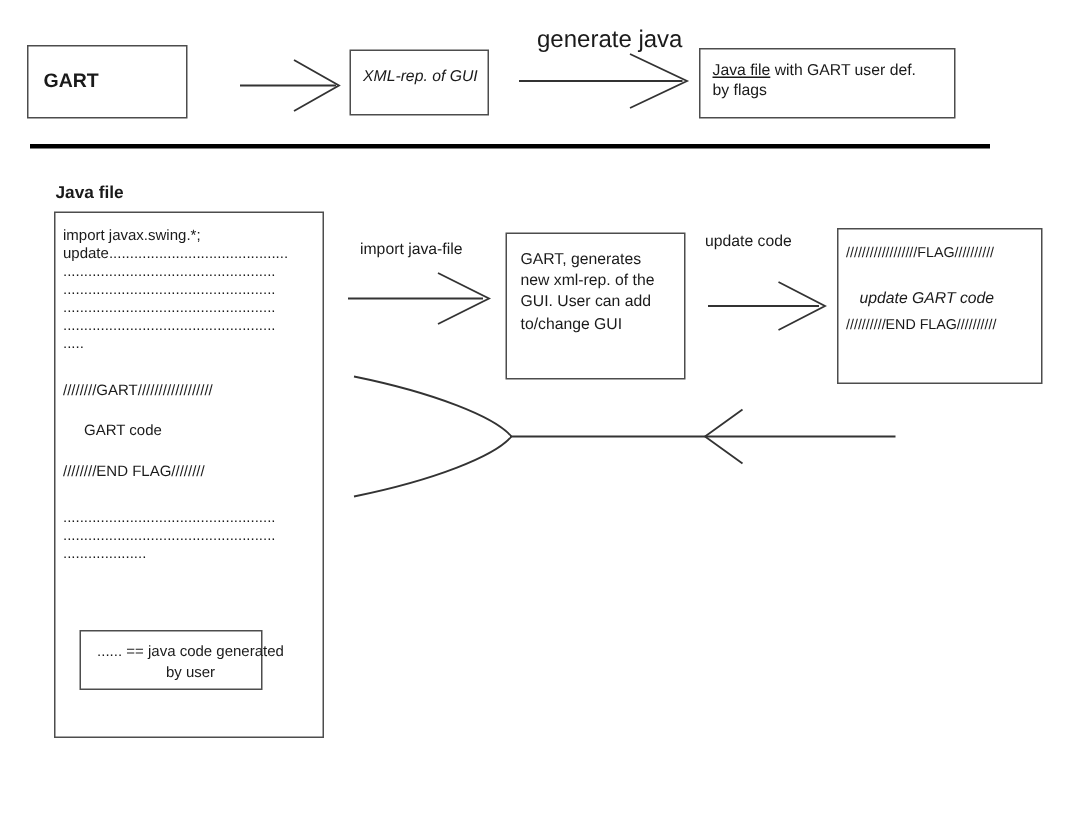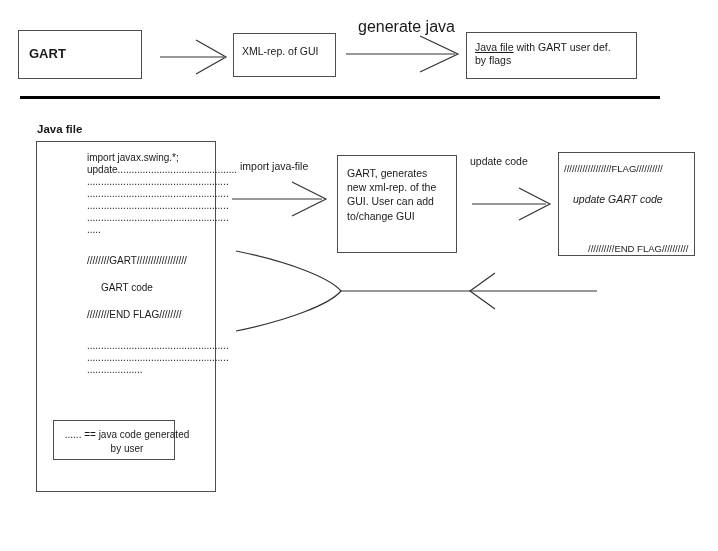--- a/index.html
+++ b/index.html
@@ -35,24 +35,24 @@
   }
   .svg-layer {
     position: absolute;
     left: 0; top: 0;
     width: 718px;
     height: 551px;
     pointer-events: none;
   }
 
   
-  #box-gart      { left: 18px;  top: 30px;  width: 124px; height: 49px; }
+  #box-gart      { left: 18px;  top: 30px;  width: 107px; height: 49px; }
   #box-gart .t   { left: 10px;  top: 15px;  font-size: 13px; font-weight: bold; }
 
-  #box-xml       { left: 233px; top: 33px;  width: 103px;  height: 44px; }
+  #box-xml       { left: 233px; top: 33px;  width: 93px;  height: 44px; font-style: italic; }
   #box-xml .t    { left: 8px;   top: 11px;  font-size: 10.5px; }
 
   #box-javafile  { left: 466px; top: 32px;  width: 171px; height: 47px; }
   #box-javafile .t { left: 8px; top: 8px;   font-size: 10.5px; }
   .u { text-decoration: underline; }
 
   #lbl-generate-java { left: 358px; top: 17px; font-size: 16px; }
 
   
   #divider {
@@ -65,21 +65,20 @@
   
   #lbl-javafile-title { left: 37px; top: 122px; font-size: 11.5px; font-weight: bold; }
 
   #box-javacode  { left: 36px;  top: 141px; width: 180px; height: 351px; }
 
   .code-line {
     position: absolute;
     font-size: 10px;
     white-space: pre;
     line-height: 1.15;
-    margin-left: 45px;
   }
   #cl-0 { left: 42px;  top: 152px; }
   #cl-1 { left: 42px;  top: 164px; }
   #cl-2 { left: 42px;  top: 176px; }
   #cl-3 { left: 42px;  top: 188px; }
   #cl-4 { left: 42px;  top: 200px; }
   #cl-5 { left: 42px;  top: 212px; }
   #cl-6 { left: 42px;  top: 224px; }
   #cl-7 { left: 42px;  top: 255px; }
   #cl-8 { left: 56px;  top: 282px; }
@@ -96,21 +95,21 @@
   #box-gartgen .t { left: 9px;  top: 10px;  font-size: 10.5px; line-height: 1.35; }
 
   #lbl-import-javafile { left: 240px; top: 160px; font-size: 10.5px; }
   #lbl-update-code     { left: 470px; top: 155px; font-size: 10.5px; }
 
   
   #box-update    { left: 558px; top: 152px; width: 137px; height: 104px; }
   #box-update .t { position: absolute; white-space: pre; font-size: 9.5px; }
   #upd-0 { left: 5px;  top: 10px; }
   #upd-1 { left: 14px; top: 40px; font-size: 10.5px !important; font-style: italic; }
-  #upd-2 { left: 5px;  top: 90px; margin-left: 24px; }
+  #upd-2 { left: 5px;  top: 58px; }
 </style>
 </head>
 <body>
 
 <div id="canvas">
 
   <svg class="svg-layer" viewBox="0 0 718 551">
 
     <g>
       <line x1="160" y1="57" x2="224" y2="57" stroke="#333333" stroke-width="1.2"></line>

